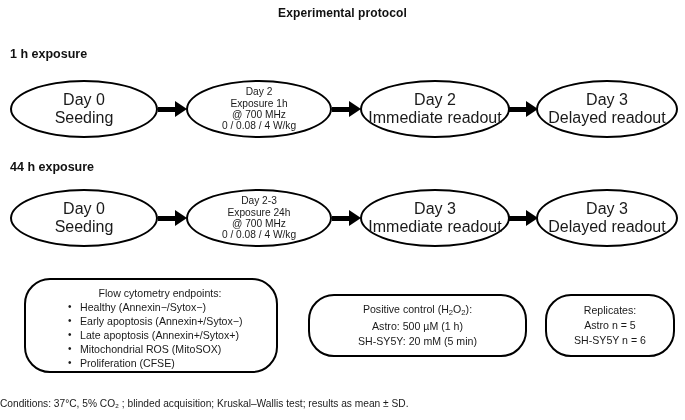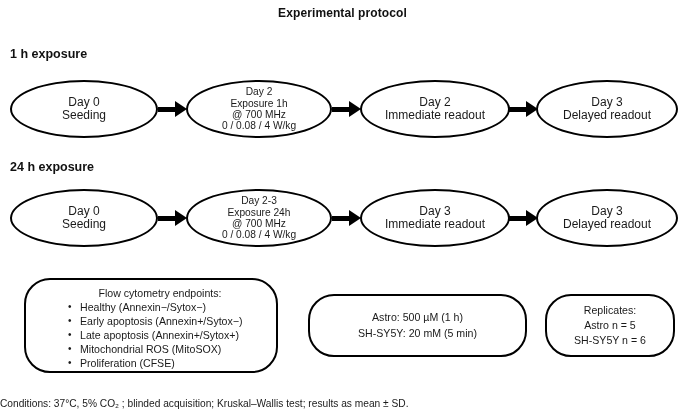--- a/index.html
+++ b/index.html
@@ -61,21 +61,21 @@
     border: 2px solid #000000;
     border-radius: 50% / 50%;
     background: #ffffff;
     box-sizing: border-box;
     display: flex;
     flex-direction: column;
     align-items: center;
     justify-content: center;
     text-align: center;
     line-height: 1.12;
-    font-size: 12px;
+    font-size: 16px;
     color: #1a1a1a;
   }
   .node .ln { display: block; white-space: nowrap; }
 
   .node.n1 { left: 10px;  width: 148px; }
   .node.n2 { left: 186px; width: 146px; font-size: 10.2px; }
   .node.n3 { left: 360px; width: 150px; }
   .node.n4 { left: 536px; width: 142px; }
 
   .arrow {
@@ -229,21 +229,21 @@
       <span class="shaft"></span>
       <span class="head"></span>
     </div>
 
     <div class="node n4">
       <span class="ln">Day 3</span>
       <span class="ln">Delayed readout</span>
     </div>
   </div>
 
-  <div class="row-label" id="label-24h">24 h exposure</div>
+  <div class="row-label" id="label-24h">44 h exposure</div>
 
   <div class="flow-row" id="flow-row-2">
 
     <div class="node n1">
       <span class="ln">Day 0</span>
       <span class="ln">Seeding</span>
     </div>
 
     <div class="arrow a1">
       <span class="shaft"></span>
@@ -283,20 +283,21 @@
     <ul>
       <li>Healthy (Annexin−/Sytox−)</li>
       <li>Early apoptosis (Annexin+/Sytox−)</li>
       <li>Late apoptosis (Annexin+/Sytox+)</li>
       <li>Mitochondrial ROS (MitoSOX)</li>
       <li>Proliferation (CFSE)</li>
     </ul>
   </div>
 
   <div class="infobox" id="box-positive-control">
+    <span class="ln"><span>Positive control (H</span><sub>2</sub><span>O</span><sub>2</sub><span>):</span></span>
     <span class="ln">Astro: 500 µM (1 h)</span>
     <span class="ln">SH-SY5Y: 20 mM (5 min)</span>
   </div>
 
   <div class="infobox" id="box-replicates">
     <span class="ln">Replicates:</span>
     <span class="ln">Astro n = 5</span>
     <span class="ln">SH-SY5Y n = 6</span>
   </div>
 

